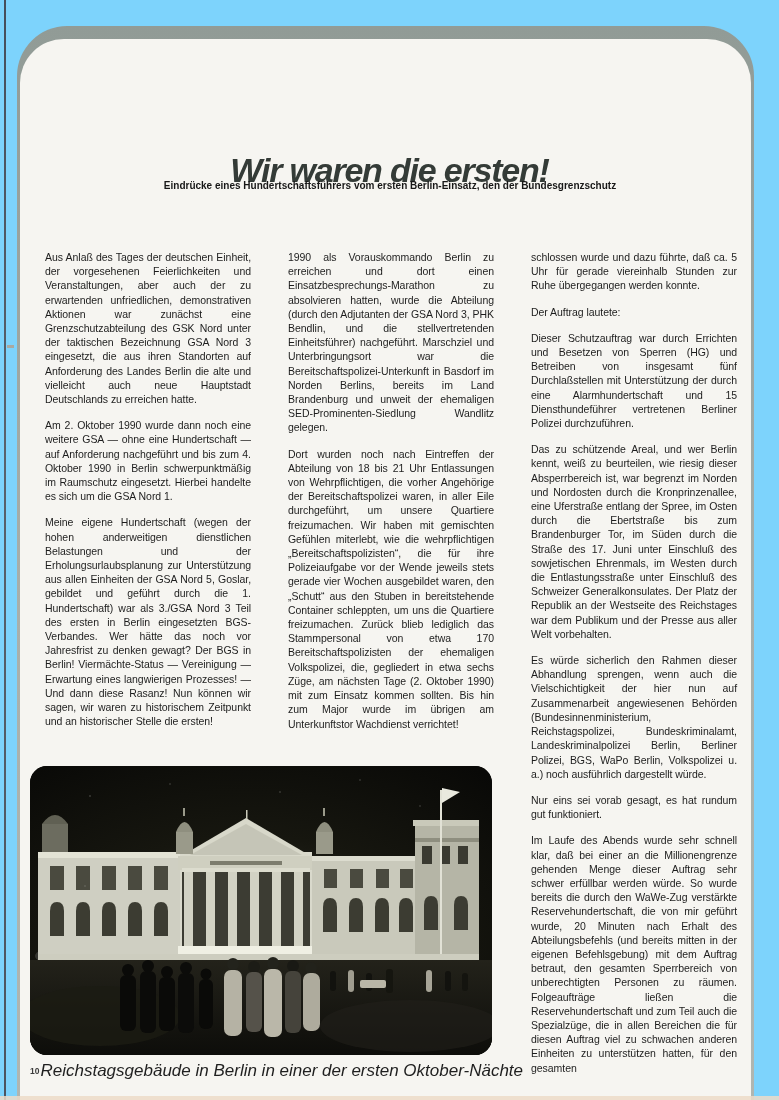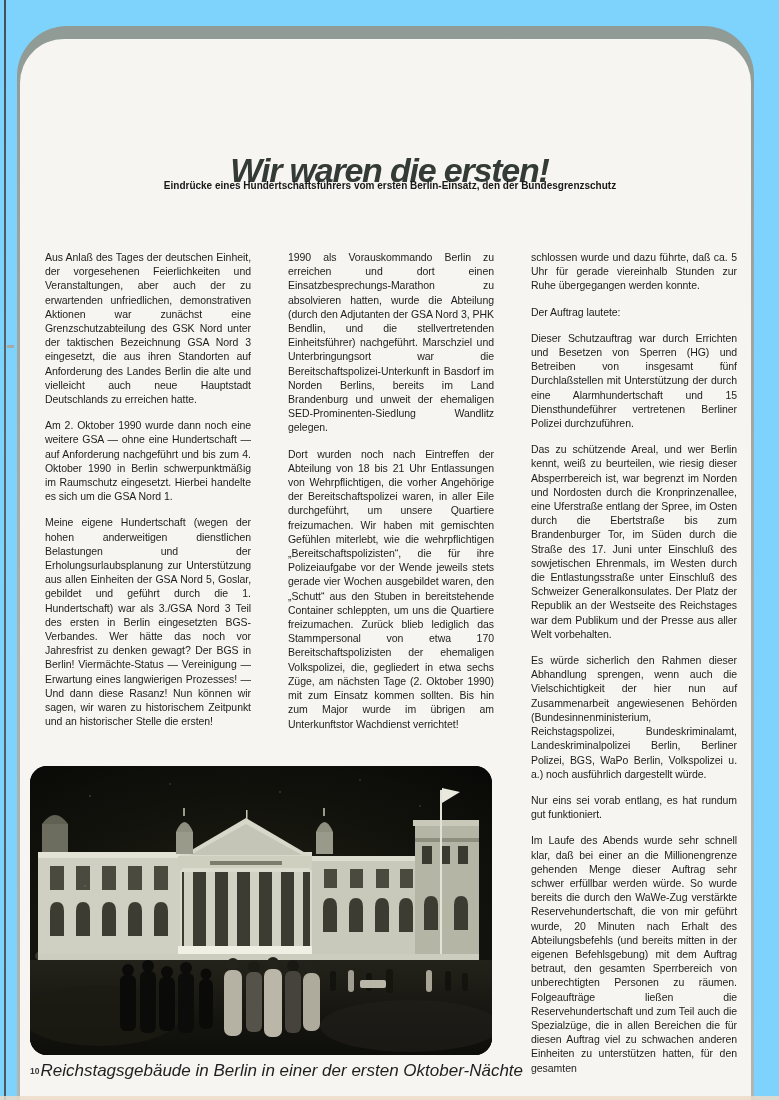--- a/index.html
+++ b/index.html
@@ -55,21 +55,21 @@
     <div class="col col-clip">
       <p>1990 als Vorauskommando Berlin zu erreichen und dort einen Einsatzbesprechungs-Marathon zu absolvieren hatten, wurde die Abteilung (durch den Adjutanten der GSA Nord 3, PHK Bendlin, und die stellvertretenden Einheitsführer) nachgeführt. Marschziel und Unterbringungsort war die Bereitschaftspolizei-Unterkunft in Basdorf im Norden Berlins, bereits im Land Brandenburg und unweit der ehemaligen SED-Prominenten-Siedlung Wandlitz gelegen.</p>
       <p>Dort wurden noch nach Eintreffen der Abteilung von 18 bis 21 Uhr Entlassungen von Wehrpflichtigen, die vorher Angehörige der Bereitschaftspolizei waren, in aller Eile durchgeführt, um unsere Quartiere freizumachen. Wir haben mit gemischten Gefühlen miterlebt, wie die wehrpflichtigen „Bereitschaftspolizisten“, die für ihre Polizeiaufgabe vor der Wende jeweils stets gerade vier Wochen ausgebildet waren, den „Schutt“ aus den Stuben in bereitstehende Container schleppten, um uns die Quartiere freizumachen. Zurück blieb lediglich das Stammpersonal von etwa 170 Bereitschaftspolizisten der ehemaligen Volkspolizei, die, gegliedert in etwa sechs Züge, am nächsten Tage (2. Oktober 1990) mit zum Einsatz kommen sollten. Bis hin zum Major wurde im übrigen am Unterkunftstor Wachdienst verrichtet!</p>
     </div>
     <div class="col">
       <p>schlossen wurde und dazu führte, daß ca. 5 Uhr für gerade viereinhalb Stunden zur Ruhe übergegangen werden konnte.</p>
       <p>Der Auftrag lautete:</p>
       <p>Dieser Schutzauftrag war durch Errichten und Besetzen von Sperren (HG) und Betreiben von insgesamt fünf Durchlaßstellen mit Unterstützung der durch eine Alarmhundertschaft und 15 Diensthundeführer vertretenen Berliner Polizei durchzuführen.</p>
       <p>Das zu schützende Areal, und wer Berlin kennt, weiß zu beurteilen, wie riesig dieser Absperrbereich ist, war begrenzt im Norden und Nordosten durch die Kronprinzenallee, eine Uferstraße entlang der Spree, im Osten durch die Ebertstraße bis zum Brandenburger Tor, im Süden durch die Straße des 17. Juni unter Einschluß des sowjetischen Ehrenmals, im Westen durch die Entlastungsstraße unter Einschluß des Schweizer Generalkonsulates. Der Platz der Republik an der Westseite des Reichstages war dem Publikum und der Presse aus aller Welt vorbehalten.</p>
       <p>Es würde sicherlich den Rahmen dieser Abhandlung sprengen, wenn auch die Vielschichtigkeit der hier nun auf Zusammenarbeit angewiesenen Behörden (Bundesinnenministerium, Reichstagspolizei, Bundeskriminalamt, Landeskriminalpolizei Berlin, Berliner Polizei, BGS, WaPo Berlin, Volkspolizei u. a.) noch ausführlich dargestellt würde.</p>
-      <p>Nur eins sei vorab entlang, es hat rundum gut funktioniert.</p>
+      <p>Nur eins sei vorab gesagt, es hat rundum gut funktioniert.</p>
       <p>Im Laufe des Abends wurde sehr schnell klar, daß bei einer an die Millionengrenze gehenden Menge dieser Auftrag sehr schwer erfüllbar werden würde. So wurde bereits die durch den WaWe-Zug verstärkte Reservehundertschaft, die von mir geführt wurde, 20 Minuten nach Erhalt des Abteilungsbefehls (und bereits mitten in der eigenen Befehlsgebung) mit dem Auftrag betraut, den gesamten Sperrbereich von unberechtigten Personen zu räumen. Folgeaufträge ließen die Reservehundertschaft und zum Teil auch die Spezialzüge, die in allen Bereichen die für diesen Auftrag viel zu schwachen anderen Einheiten zu unterstützen hatten, für den gesamten</p>
     </div>
   </div>
 
   <div class="photo">
     <svg viewBox="0 0 462 289" width="462" height="289" xmlns="http://www.w3.org/2000/svg">
       <defs>
         <radialGradient id="glow" cx="0.47" cy="0.64" r="0.8">
           <stop offset="0" stop-color="#33332b"></stop>
           <stop offset="0.5" stop-color="#16160f"></stop>

